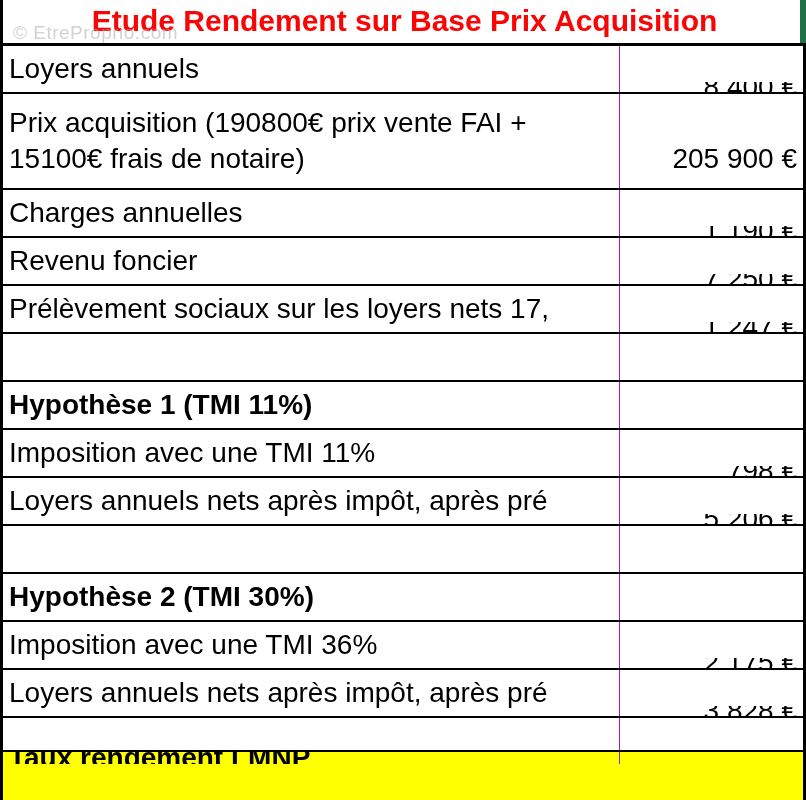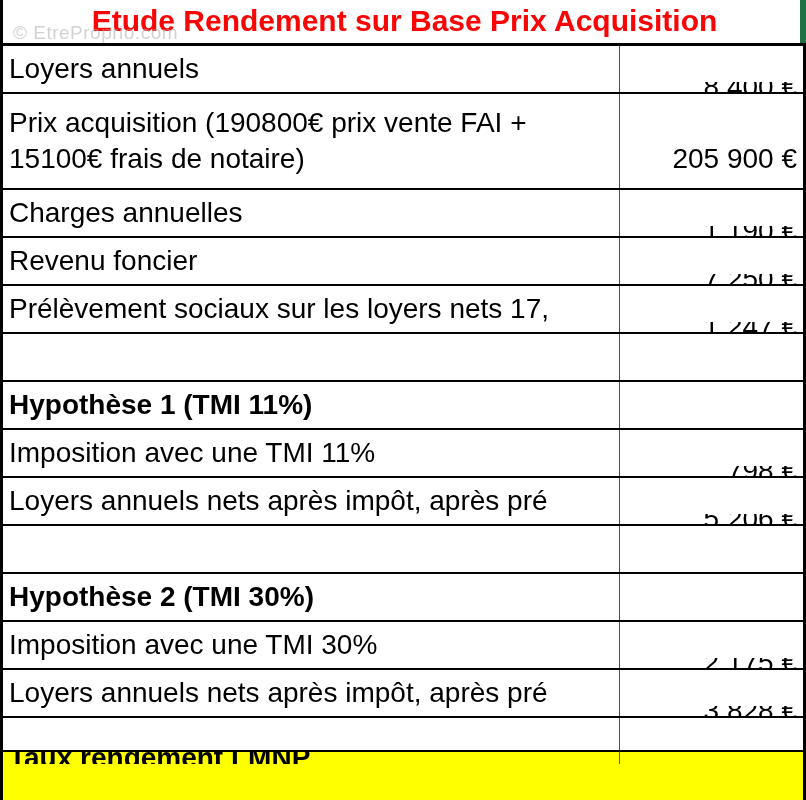--- a/index.html
+++ b/index.html
@@ -127,21 +127,21 @@
     <div class="label-cell"></div>
     <div class="value-cell"></div>
   </div>
 
   <div class="row r-bold">
     <div class="label-cell">Hypothèse 2 (TMI 30%)</div>
     <div class="value-cell"></div>
   </div>
 
   <div class="row">
-    <div class="label-cell">Imposition avec une TMI 30%</div>
+    <div class="label-cell">Imposition avec une TMI 36%</div>
     <div class="value-cell">2 175 €</div>
   </div>
 
   <div class="row">
     <div class="label-cell">Loyers annuels nets après impôt, après pré</div>
     <div class="value-cell">3 828 €</div>
   </div>
 
   <div class="row r-short">
     <div class="label-cell"></div>

